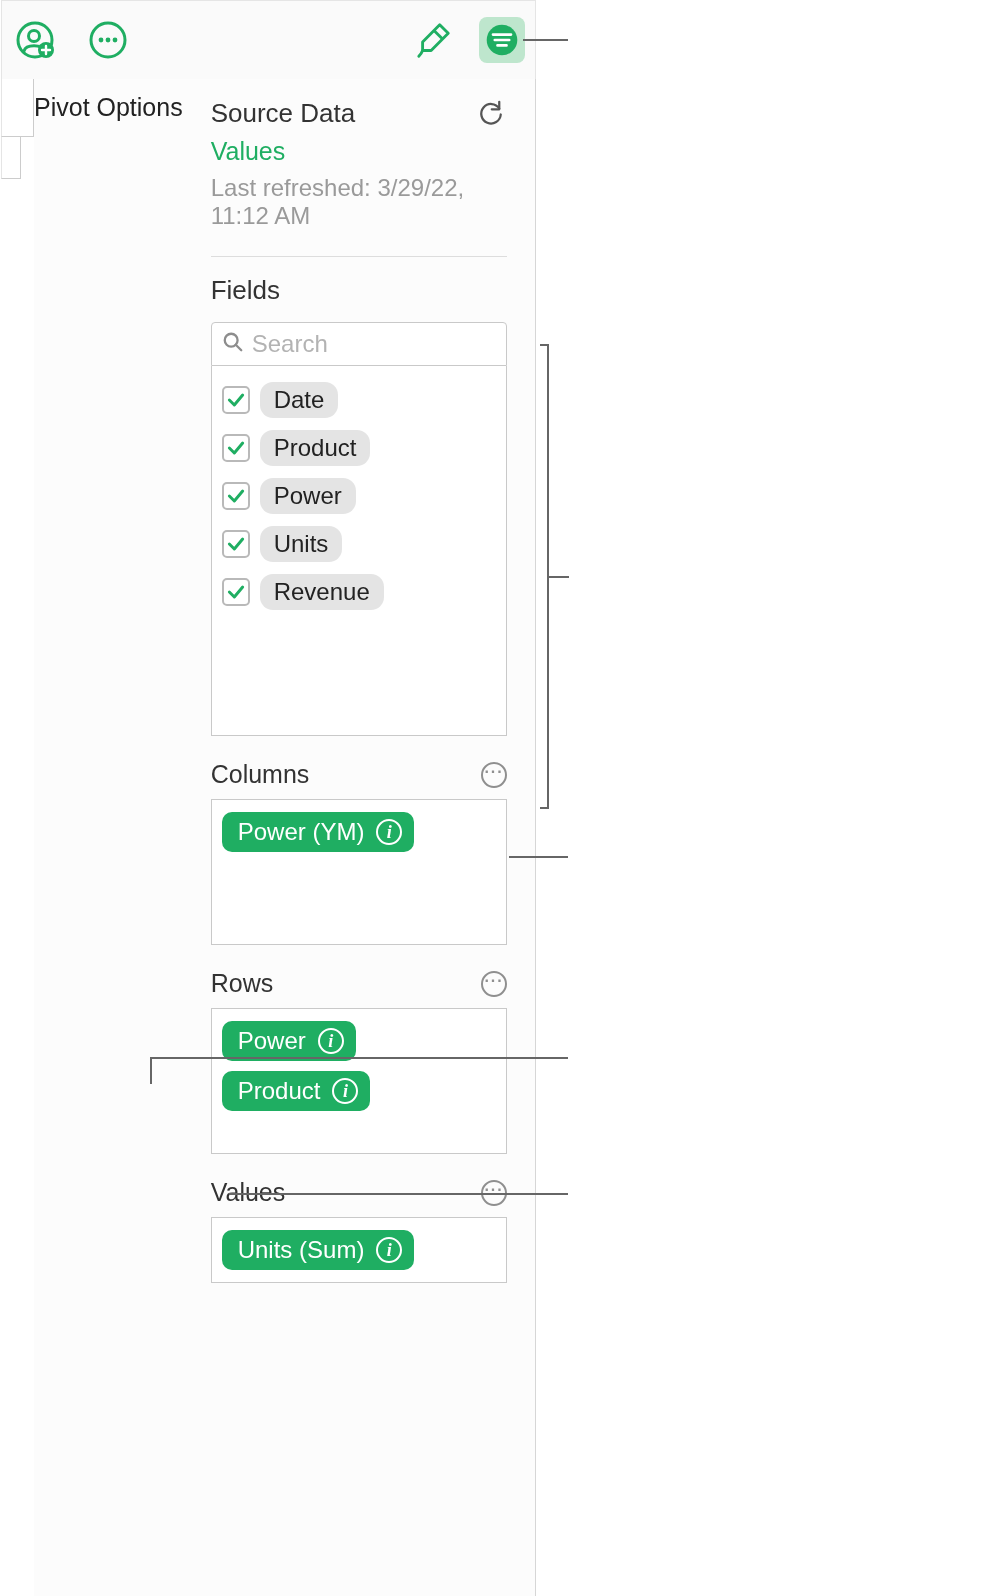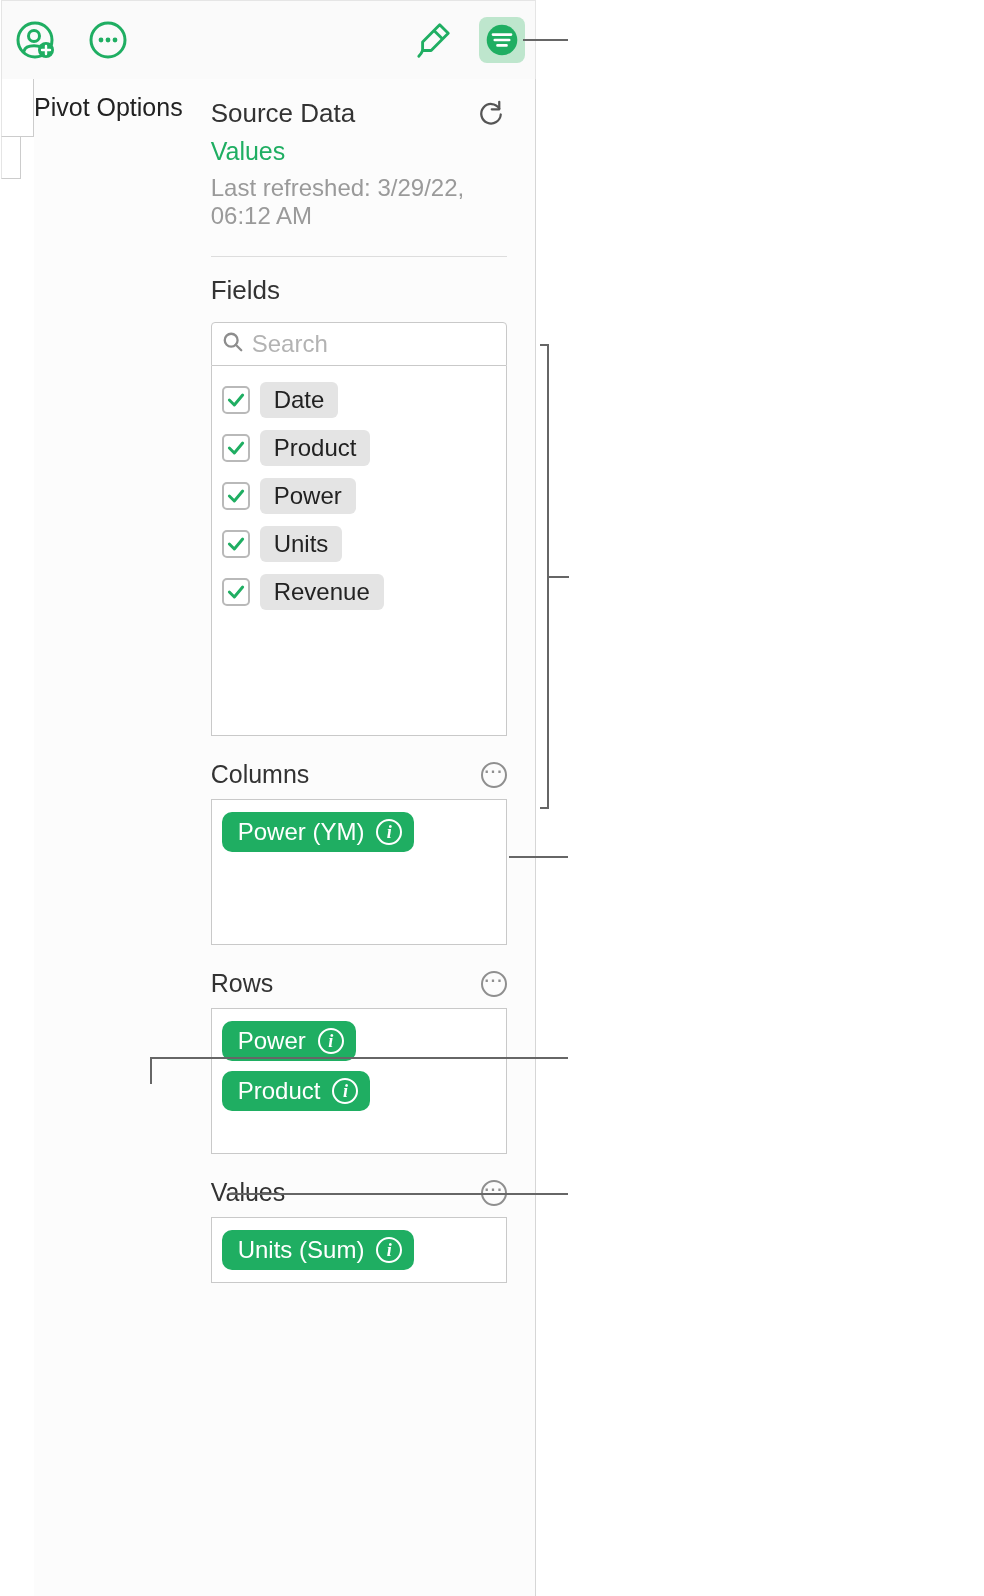--- a/index.html
+++ b/index.html
@@ -167,21 +167,21 @@
     width: 28px; height: 28px;
     border: 2px solid #b9b9b9;
     border-radius: 5px;
     display:flex; align-items:center; justify-content:center;
     background:#fff;
     cursor:pointer;
   }
   .chk svg { display:block; }
   .field-pill {
     background: #e4e4e4;
-    border-radius: 6px;
+    border-radius: 13px;
     padding: 4px 14px;
     font-size: 24px;
     color: #222;
     cursor: grab;
   }
 
   
   .drop-section { margin-top: 24px; }
   .drop-header {
     display: flex; align-items: center; justify-content: space-between;
@@ -300,21 +300,21 @@
       <div class="sourcedata-header">
         <div class="section-title">Source Data</div>
         <div class="refresh-btn">
           <svg width="30" height="30" viewBox="0 0 40 40">
             <path d="M31 14 A13 13 0 1 0 33 22" fill="none" stroke="#555" stroke-width="3" stroke-linecap="round"></path>
             <path d="M31 5 L31 15 L21 15" fill="none" stroke="#555" stroke-width="3" stroke-linecap="round" stroke-linejoin="round"></path>
           </svg>
         </div>
       </div>
       <div class="source-link">Values</div>
-      <div class="source-meta">Last refreshed: 3/29/22, 06:12 AM</div>
+      <div class="source-meta">Last refreshed: 3/29/22, 11:12 AM</div>
 
       <hr class="divider">
 
       <div class="fields-title">Fields</div>
       <div class="search-wrap">
         <span class="mag">
           <svg width="22" height="22" viewBox="0 0 24 24">
               <circle cx="10" cy="10" r="7" fill="none" stroke="#8d8d8d" stroke-width="2.5"></circle>
               <line x1="15" y1="15" x2="21" y2="21" stroke="#8d8d8d" stroke-width="2.5" stroke-linecap="round"></line>
             </svg>

